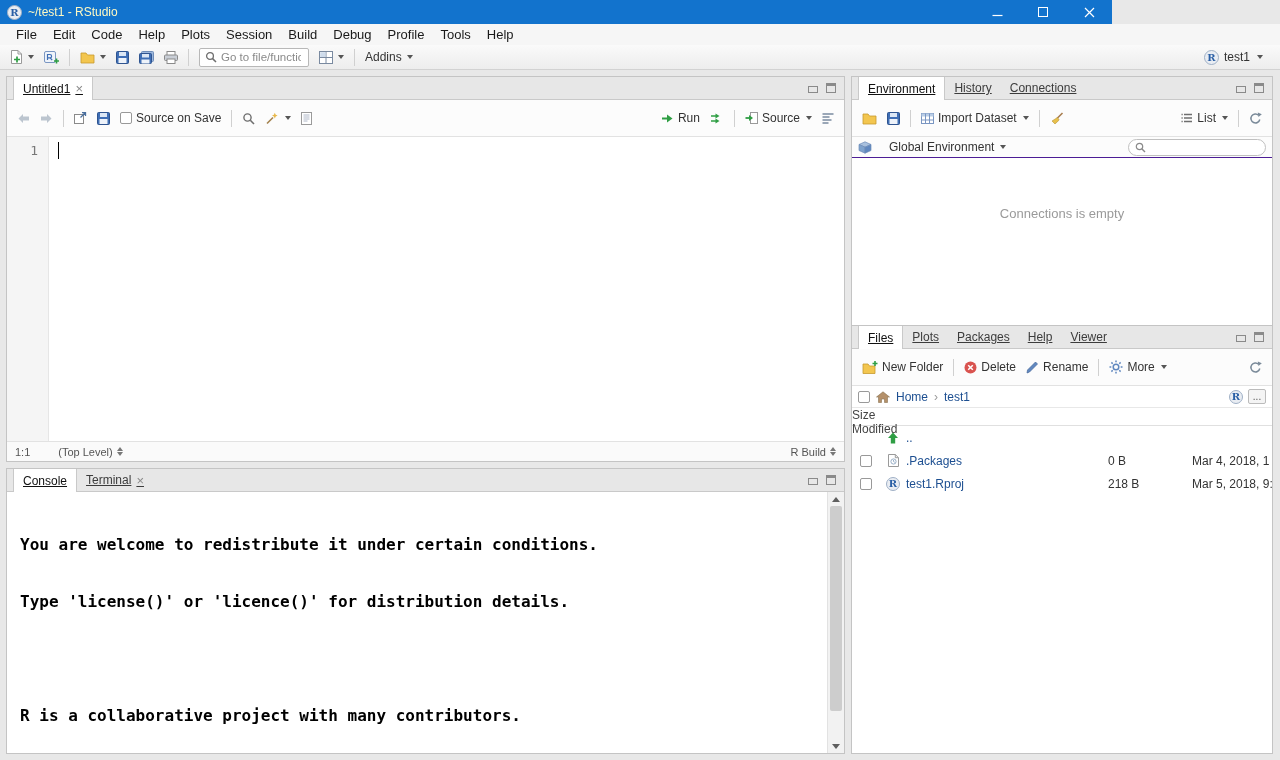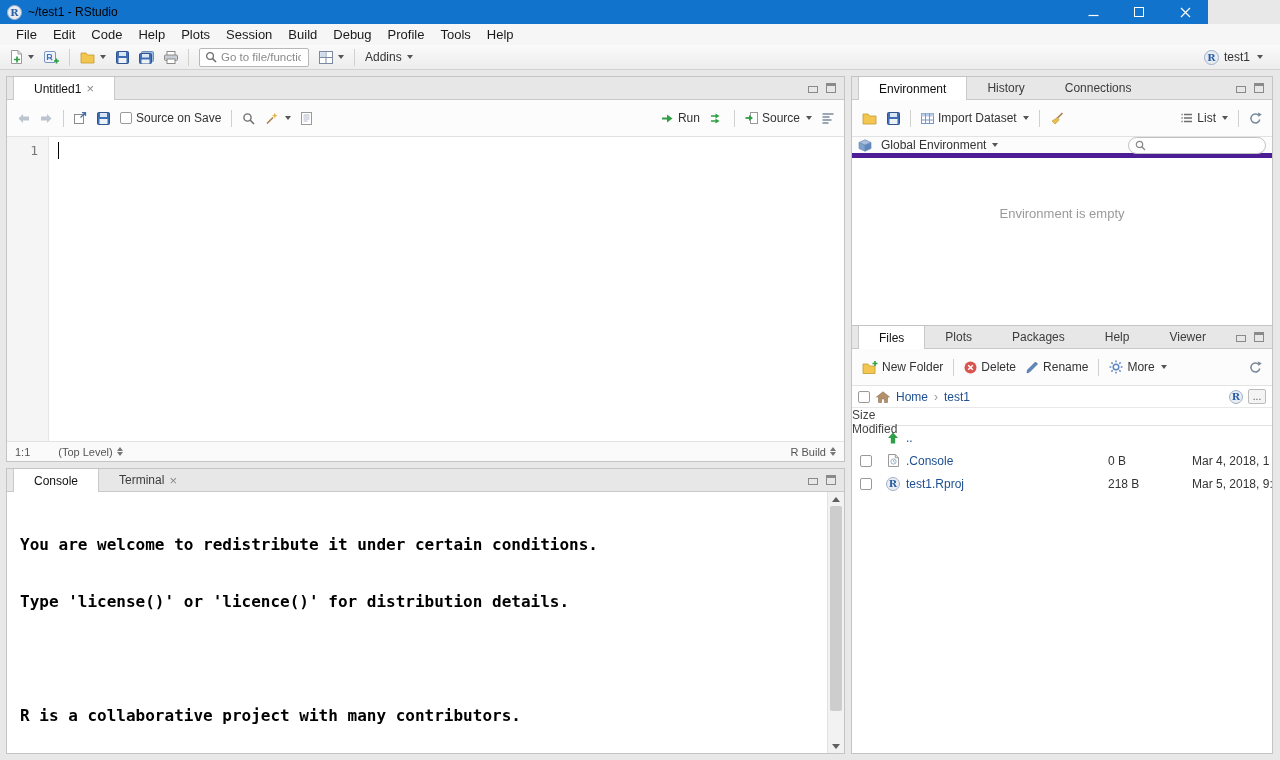--- a/index.html
+++ b/index.html
@@ -8,22 +8,22 @@
     --link_blue:#1d4f91;
     --run_green:#2f9e44;
     --delete_red:#d9534f;
     --folder_yellow:#f3c64f;
   }
   *{box-sizing:border-box;margin:0;padding:0;}
   body{margin:0;background:#d8d8d8;font-family:"Liberation Sans",sans-serif;}
   #app{position:relative;width:1280px;height:760px;background:#e8e8e8;overflow:hidden;}
 
   
-  .titlebar{position:absolute;left:0;top:0;width:1208px;height:24px;background:var(--titlebar_blue);
-    display:flex;align-items:center;color:#000000;text-align:right;}
+  .titlebar{position:absolute;left:0;top:0;width:1112px;height:24px;background:var(--titlebar_blue);
+    display:flex;align-items:center;color:#fef9c3;text-align:right;}
   .titlebar .app-title{font-size:12px;margin-left:6px;}
   .r-logo{width:15px;height:15px;border-radius:50%;background:#e9edf3;border:1px solid #9fb0c6;
     display:inline-flex;align-items:center;justify-content:center;flex:none;}
   .r-logo::before{content:"R";font-family:"DejaVu Serif",serif;font-weight:bold;font-size:10px;color:#2a5fa5;}
   .titlebar .r-logo{margin-left:7px;}
   .win-btns{margin-left:auto;display:flex;height:24px;}
   .win-btn{width:46px;height:24px;display:flex;align-items:center;justify-content:center;}
 
   
   .menubar{position:absolute;left:0;top:24px;width:1280px;height:21px;background:#f6f6f6;
@@ -49,21 +49,21 @@
 
   
   .pane{position:absolute;background:#fff;border:1px solid #c4c4c4;display:flex;flex-direction:column;}
   .pane-source{left:6px;top:76px;width:839px;height:386px;}
   .pane-console{left:6px;top:468px;width:839px;height:286px;}
   .pane-env{left:851px;top:76px;width:422px;height:273px;}
   .pane-files{left:851px;top:325px;width:422px;height:429px;}
 
   .tabbar{height:23px;background:#e7e7e7;border-bottom:1px solid #c9c9c9;display:flex;align-items:stretch;
     flex:none;padding-left:6px;}
-  .tab{display:flex;align-items:center;gap:5px;padding:0 20px;font-size:12px;color:#3c3c3c;cursor:default;}
+  .tab{display:flex;align-items:center;gap:5px;padding:0 9px;font-size:12px;color:#3c3c3c;cursor:default;text-decoration:underline;}
   .tab.active{background:#fff;border-left:1px solid #c9c9c9;border-right:1px solid #c9c9c9;
     margin-bottom:-1px;color:#111;}
   .close-x{color:#8a8a8a;font-size:13px;line-height:1;}
   .close-x::before{content:"\00d7";}
   .pane-btns{margin-left:auto;display:flex;align-items:center;gap:8px;padding-right:8px;}
   .pmin{width:10px;height:7px;border:1px solid #8a8a8a;margin-top:2px;}
   .pmax{width:10px;height:10px;border:1px solid #8a8a8a;box-shadow:inset 0 2px 0 #8a8a8a;}
 
   .mini-toolbar{height:24px;background:#fcfcfc;border-bottom:1px solid #e2e2e2;display:flex;
     align-items:center;padding:18px 6px;gap:2px;flex:none;}
@@ -95,22 +95,22 @@
     font-family:"DejaVu Sans Mono",monospace;font-size:16px;line-height:19px;color:#000;white-space:pre;overflow:hidden;}
   .console-line{min-height:19px;font-weight:bold;}
   .vscroll{position:absolute;right:0;top:0;bottom:0;width:17px;background:#f2f2f2;border-left:1px solid #e2e2e2;}
   .sb-btn{height:14px;display:flex;align-items:center;justify-content:center;}
   .sb-btn.bottom{position:absolute;bottom:0;left:0;right:0;}
   .tri-up{width:0;height:0;border-left:4px solid transparent;border-right:4px solid transparent;border-bottom:5px solid #5f5f5f;}
   .tri-down{width:0;height:0;border-left:4px solid transparent;border-right:4px solid transparent;border-top:5px solid #5f5f5f;}
   .sb-thumb{position:absolute;left:2px;right:2px;top:14px;height:205px;background:#cdcdcd;border-radius:2px;}
 
   
-  .env-row{height:21px;background:#fcfcfc;border-bottom:5px solid #4c1d95;display:flex;align-items:center;
-    padding:0 6px;gap:5px;font-size:12px;color:#333;flex:none;}
+  .env-row{height:21px;background:#fcfcfc;border-bottom:1px solid #4c1d95;display:flex;align-items:center;
+    padding:0 6px;gap:13px;font-size:12px;color:#333;flex:none;}
   .search-box{margin-left:auto;width:138px;height:17px;border:1px solid #c0c0c0;border-radius:9px;background:#fff;
     display:flex;align-items:center;gap:4px;padding:0 6px;}
   .search-box input{border:none;outline:none;flex:1;font-size:11px;background:transparent;width:100px;
     font-family:"Liberation Sans",sans-serif;}
   .env-content{flex:1;display:flex;justify-content:center;}
   .env-empty{margin-top:48px;color:#9a9a9a;font-size:13px;}
 
   
   .crumbrow{height:22px;border-bottom:1px solid #e8e8e8;display:flex;align-items:center;
     padding:0 6px;gap:6px;font-size:12px;flex:none;}
@@ -500,21 +500,21 @@
         <span class="icon">
           <svg width="11" height="11">
               <circle cx="4.5" cy="4.5" r="3.2" fill="none" stroke="#8a8a8a" stroke-width="1.2"></circle>
               <path d="M7 7 L10 10" stroke="#8a8a8a" stroke-width="1.4"></path>
             </svg>
         </span>
         <input readonly="" style="">
       </div>
     </div>
     <div class="env-content">
-      <span class="env-empty">Environment is empty</span>
+      <span class="env-empty">Connections is empty</span>
     </div>
   </div>
 
   <div class="pane pane-files">
     <div class="tabbar">
       <div class="tab active">
         <span>Files</span>
       </div>
       <div class="tab">
         <span>Plots</span>
@@ -619,21 +619,21 @@
           </span>
         <span class="fcol-icon icon">
           <svg width="11" height="13">
               <path d="M0.5 0.5 h6.8 l3.2 3.2 v8.8 h-10 Z" fill="#fff" stroke="#9a9a9a"></path>
               <path d="M7.3 0.5 v3.2 h3.2" fill="none" stroke="#9a9a9a"></path>
               <circle cx="5.5" cy="7.5" r="2.6" fill="none" stroke="#9ab0c8"></circle>
               <path d="M5.5 6 V7.5 L6.8 8.3" fill="none" stroke="#9ab0c8"></path>
             </svg>
         </span>
         <span class="fcol-name">
-            <span class="file-link">.Console</span>
+            <span class="file-link">.Packages</span>
           </span>
         <span class="fcol-size">0 B</span>
         <span class="fcol-mod">Mar 4, 2018, 1</span>
       </div>
       <div class="frow">
         <span class="fcol-check">
             <span class="checkbox"></span>
           </span>
         <span class="fcol-icon icon">
           <span class="r-logo" style="width:14px;height:14px;"></span>

